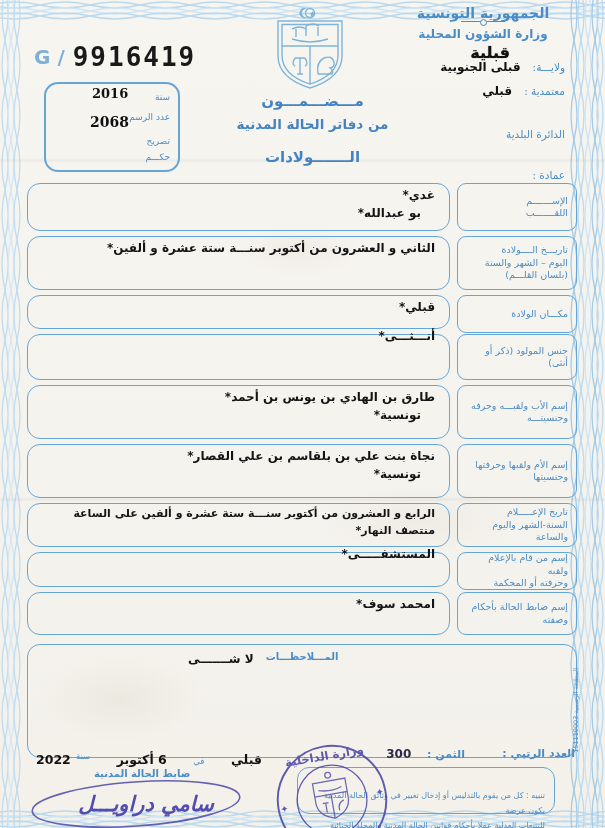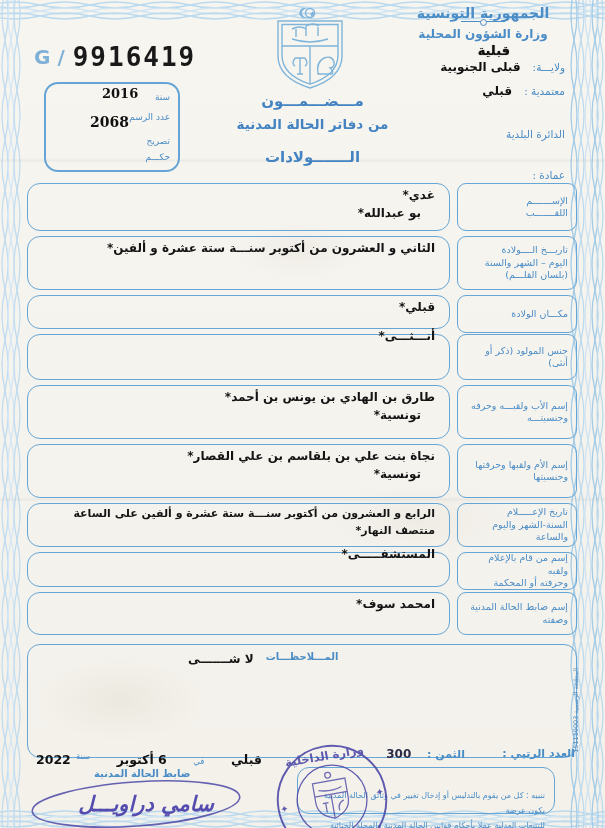--- a/index.html
+++ b/index.html
@@ -17,21 +17,21 @@
   #edge-bottom{bottom:0;left:0;}
   #edge-left{top:0;left:0;}
   #edge-right{top:0;right:0;}
   .crease{position:absolute;left:0;width:100%;height:5px;z-index:1;
     background:linear-gradient(180deg,transparent,rgba(60,60,60,.05),transparent);}
   .hdr{position:absolute;z-index:2;}
   .republic{top:5px;right:42px;width:160px;text-align:center;font-size:14px;font-weight:bold;color:#4a8cc6;}
   .republic-sep{position:absolute;top:21px;right:100px;width:44px;border-top:1px solid #4a8cc6;z-index:2;}
   .republic-sep::after{content:"";position:absolute;top:-3px;left:19px;width:5px;height:5px;border:1px solid #4a8cc6;border-radius:50%;background:#f6f4ef;}
   .ministry{top:27px;right:42px;width:160px;text-align:center;font-size:12px;font-weight:bold;color:#4a8cc6;}
-  .overstamp{top:43px;right:95px;font-size:13px;font-weight:900;color:#111;text-shadow:0 0 1px rgba(0,0,0,.6);}
+  .overstamp{top:43px;right:95px;font-size:16px;font-weight:900;color:#111;text-shadow:0 0 1px rgba(0,0,0,.6);}
   .regionline{right:40px;width:180px;display:flex;justify-content:flex-start;gap:12px;align-items:baseline;}
   .regionline .lab{font-size:10.5px;color:#4a8cc6;white-space:nowrap;}
   .regionline .val{font-size:12px;font-weight:900;color:#111;white-space:nowrap;}
   .serial{top:42px;left:34px;display:flex;align-items:center;gap:8px;direction:ltr;z-index:2;}
   .serial .g{font-size:20px;color:#7fb0d6;font-weight:bold;}
   .serial .num{font-family:"DejaVu Sans Mono",monospace;font-size:26px;font-weight:bold;color:#191919;letter-spacing:2px;}
   .regbox{top:82px;left:44px;width:132px;height:86px;border:2px solid #64a5d6;border-radius:14px;z-index:2;}
   .regbox .rl{position:absolute;right:8px;font-size:9px;color:#4a8cc6;}
   .regbox .rv{position:absolute;font-weight:900;color:#111;font-family:"DejaVu Serif",serif;}
   .titles{top:92px;left:225px;width:175px;text-align:center;z-index:2;}
@@ -137,21 +137,21 @@
   <div class="hdr serial">
     <span class="g">G /</span>
     <span class="num">9916419</span>
   </div>
 
   <div class="hdr regbox">
     <span class="rl" style="top:8px">سنة</span>
     <span class="rl" style="top:28px">عدد الرسم</span>
     <span class="rl" style="top:52px">تصريح</span>
     <span class="rl" style="top:68px">حكـــم</span>
-    <span class="rv" style="top:2px;left:56px;font-size:13px">2016</span>
+    <span class="rv" style="top:2px;left:46px;font-size:13px">2016</span>
     <span class="rv" style="top:30px;left:44px;font-size:14px">2068</span>
   </div>
 
   <svg class="emblem" width="96" height="86" viewBox="0 0 96 86">
     <g fill="none" stroke="#79b1d9" stroke-width="1.4" opacity="0.95">
       <circle cx="48" cy="7" r="4.5"></circle>
       <path d="M46 3.6 A4 4 0 1 0 46 10.4 A5 5 0 1 1 46 3.6" fill="#79b1d9" stroke="none"></path>
       <path d="M50.5 5 l1 2 2 .3 -1.5 1.4 .4 2 -1.9 -1 -1.8 1 .3 -2 -1.4 -1.4 2 -.3 z" fill="#79b1d9" stroke="none"></path>
       <path d="M16 15 H80 V50 Q80 72 48 82 Q16 72 16 50 Z"></path>
       <path d="M20 18.5 H76 V49 Q76 69 48 78.2 Q20 69 20 49 Z"></path>
@@ -251,21 +251,21 @@
         <span>إسم من قام بالإعلام ولقبه</span>
         <span>وحرفته أو المحكمة</span>
       </div>
       <div class="vbox">
         <span class="vline" style="margin-top:-10px">المستشفـــــى*</span>
       </div>
     </div>
 
     <div class="frow h43">
       <div class="lbox">
-        <span>إسم ضابط الحالة المدنية</span>
+        <span>إسم ضابط الحالة بأحكام</span>
         <span>وصفته</span>
       </div>
       <div class="vbox">
         <span class="vline">امحمد سوف*</span>
       </div>
     </div>
 
     <div class="notes">
       <div class="ntitle">المـــلاحظـــات</div>
       <div class="nval">لا شـــــــى</div>

